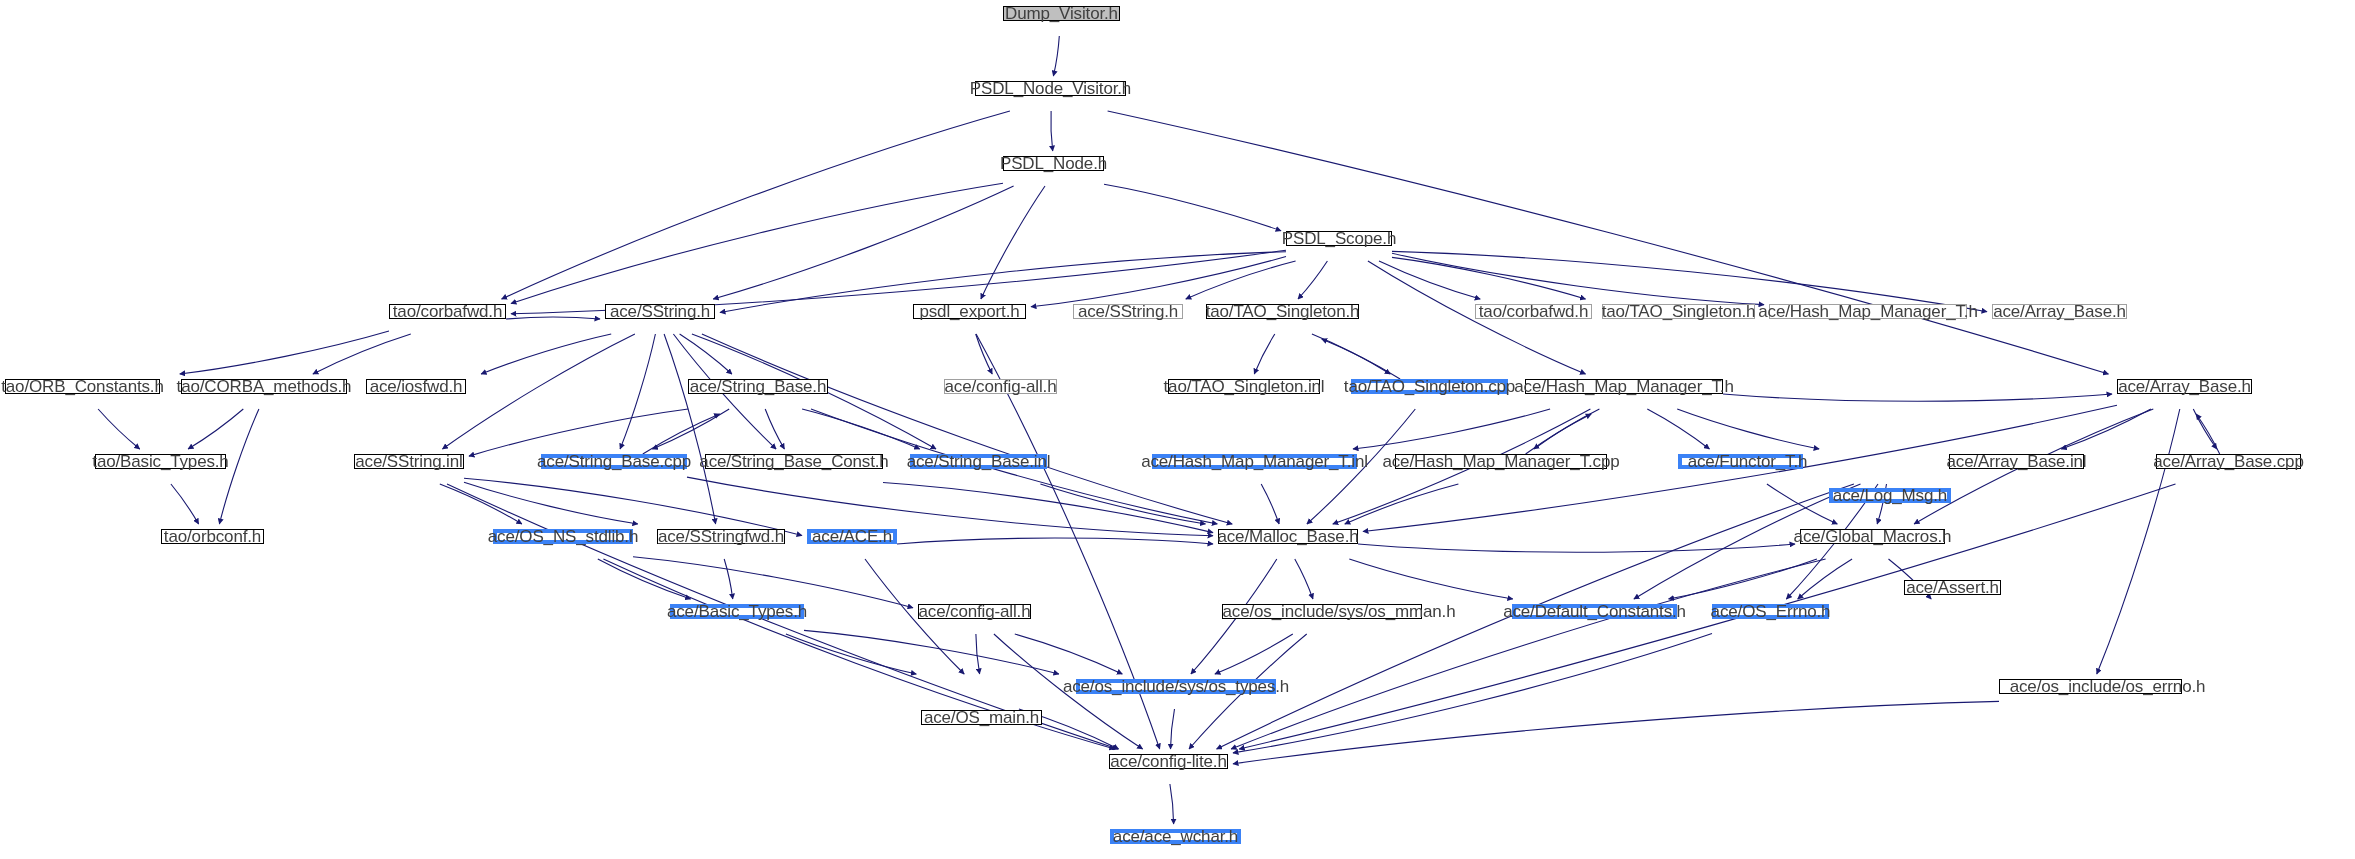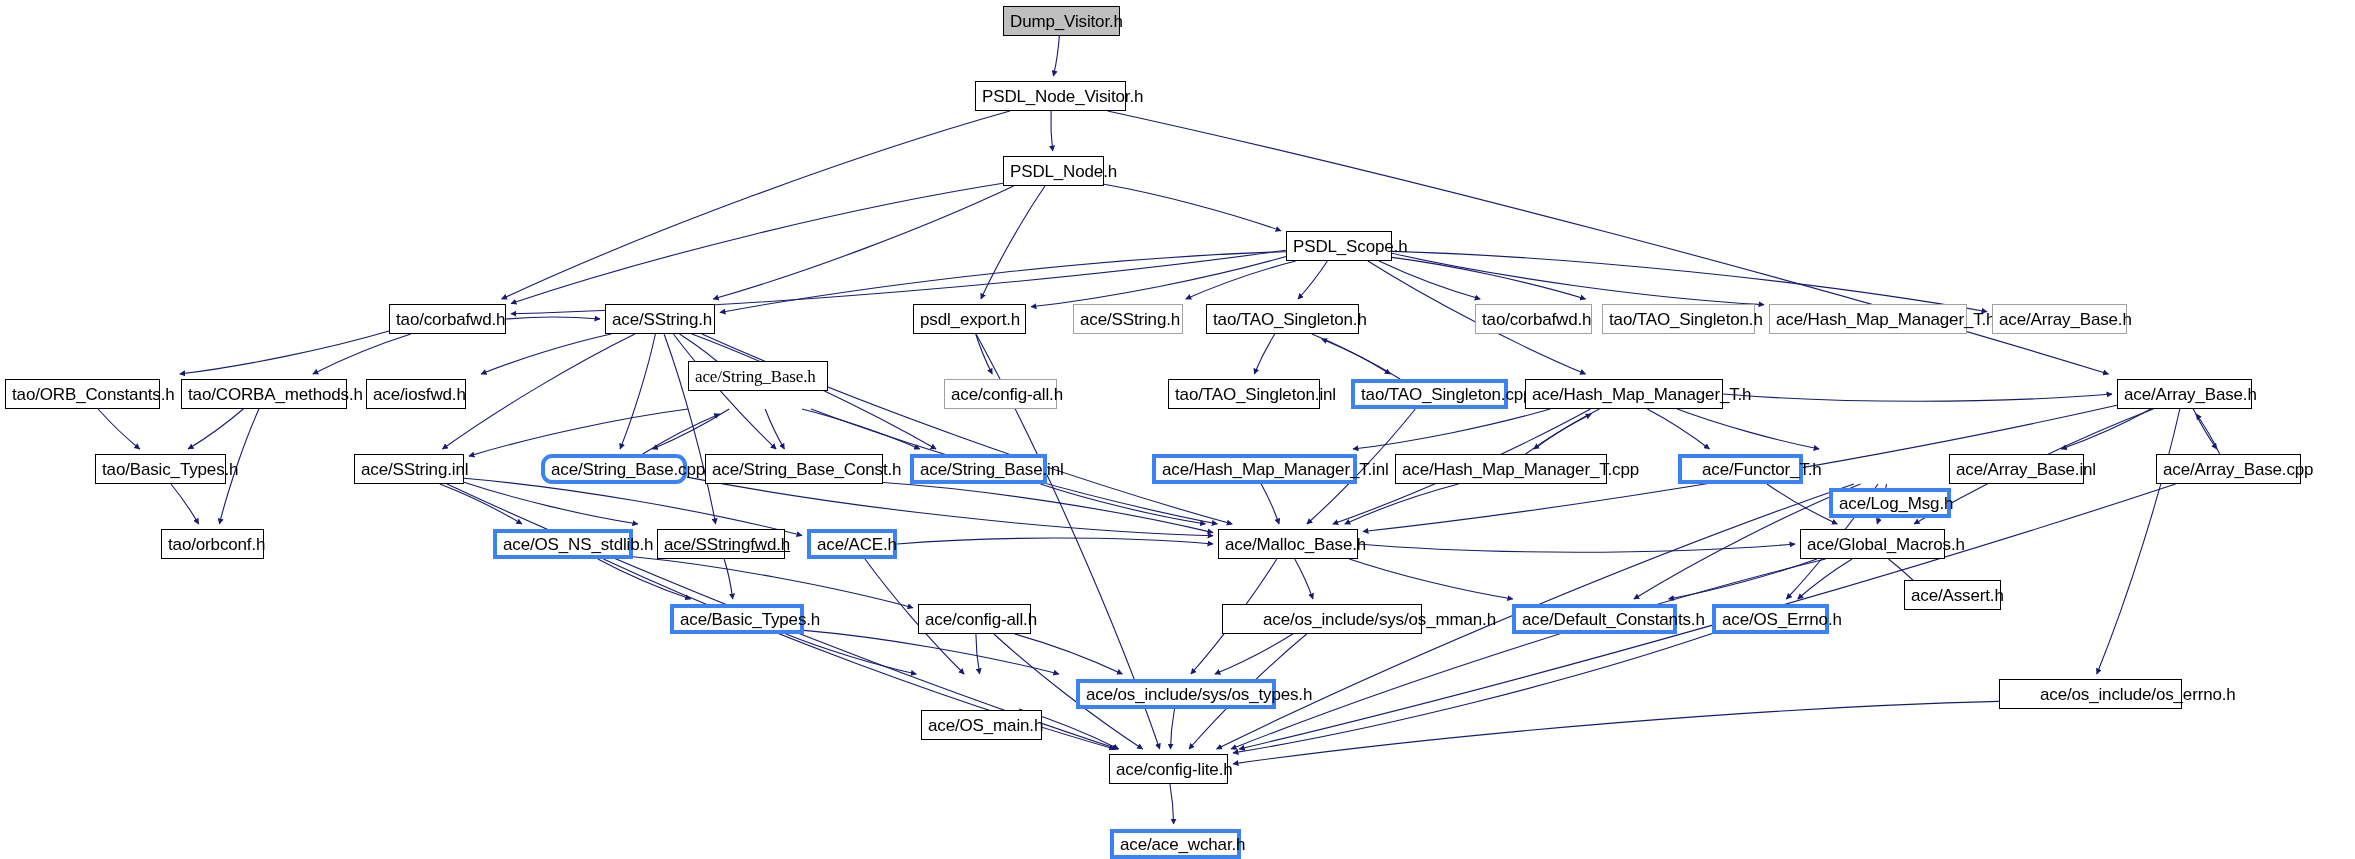--- a/index.html
+++ b/index.html
@@ -21,25 +21,25 @@
     left: 0; top: 0;
     width: 2355px;
     height: 859px;
     pointer-events: none;
   }
   .node {
     position: absolute;
     box-sizing: border-box;
     display: flex;
     align-items: center;
-    justify-content: flex-start;
-    height: 30px;
+    justify-content: center;
+    height: 15px;
     font-size: 17px;
     line-height: 1;
-    color: #000000;
+    color: #404040;
     background: #ffffff;
     border: 1px solid #000000;
     white-space: nowrap;
     letter-spacing: -0.15px;
     padding: 0 6px;
   }
   .node.root {
     background: #bfbfbf;
     border: 1px solid #000000;
   }
@@ -204,42 +204,42 @@
       </div>
       <div class="node" style="left: 5px; top: 379px; width: 155px;">
         <span>tao/ORB_Constants.h</span>
       </div>
       <div class="node" style="left: 181px; top: 379px; width: 166px;">
         <span>tao/CORBA_methods.h</span>
       </div>
       <div class="node" style="left: 366px; top: 379px; width: 100px;">
         <span>ace/iosfwd.h</span>
       </div>
-      <div class="node" style="left: 688px; top: 361px; width: 140px; font-family: Liberation Serif, serif;">
+      <div class="node" style="left: 688px; top: 379px; width: 140px;">
         <span>ace/String_Base.h</span>
       </div>
       <div class="node grey" style="left: 944px; top: 379px; width: 113px;">
         <span>ace/config-all.h</span>
       </div>
       <div class="node" style="left: 1168px; top: 379px; width: 152px;">
         <span>tao/TAO_Singleton.inl</span>
       </div>
       <div class="node red" style="left: 1351px; top: 379px; width: 157px;">
         <span>tao/TAO_Singleton.cpp</span>
       </div>
       <div class="node" style="left: 1525px; top: 379px; width: 198px;">
         <span>ace/Hash_Map_Manager_T.h</span>
       </div>
       <div class="node" style="left: 2117px; top: 379px; width: 135px;">
         <span>ace/Array_Base.h</span>
       </div>
       <div class="node" style="left: 354px; top: 454px; width: 110px;">
         <span>ace/SString.inl</span>
       </div>
-      <div class="node red" style="left: 541px; top: 454px; width: 146px; border-radius: 11px;">
+      <div class="node red" style="left: 541px; top: 454px; width: 146px;">
         <span>ace/String_Base.cpp</span>
       </div>
       <div class="node" style="left: 705px; top: 454px; width: 178px;">
         <span>ace/String_Base_Const.h</span>
       </div>
       <div class="node red" style="left: 910px; top: 454px; width: 137px;">
         <span>ace/String_Base.inl</span>
       </div>
       <div class="node red" style="left: 1152px; top: 454px; width: 205px;">
         <span>ace/Hash_Map_Manager_T.inl</span>

